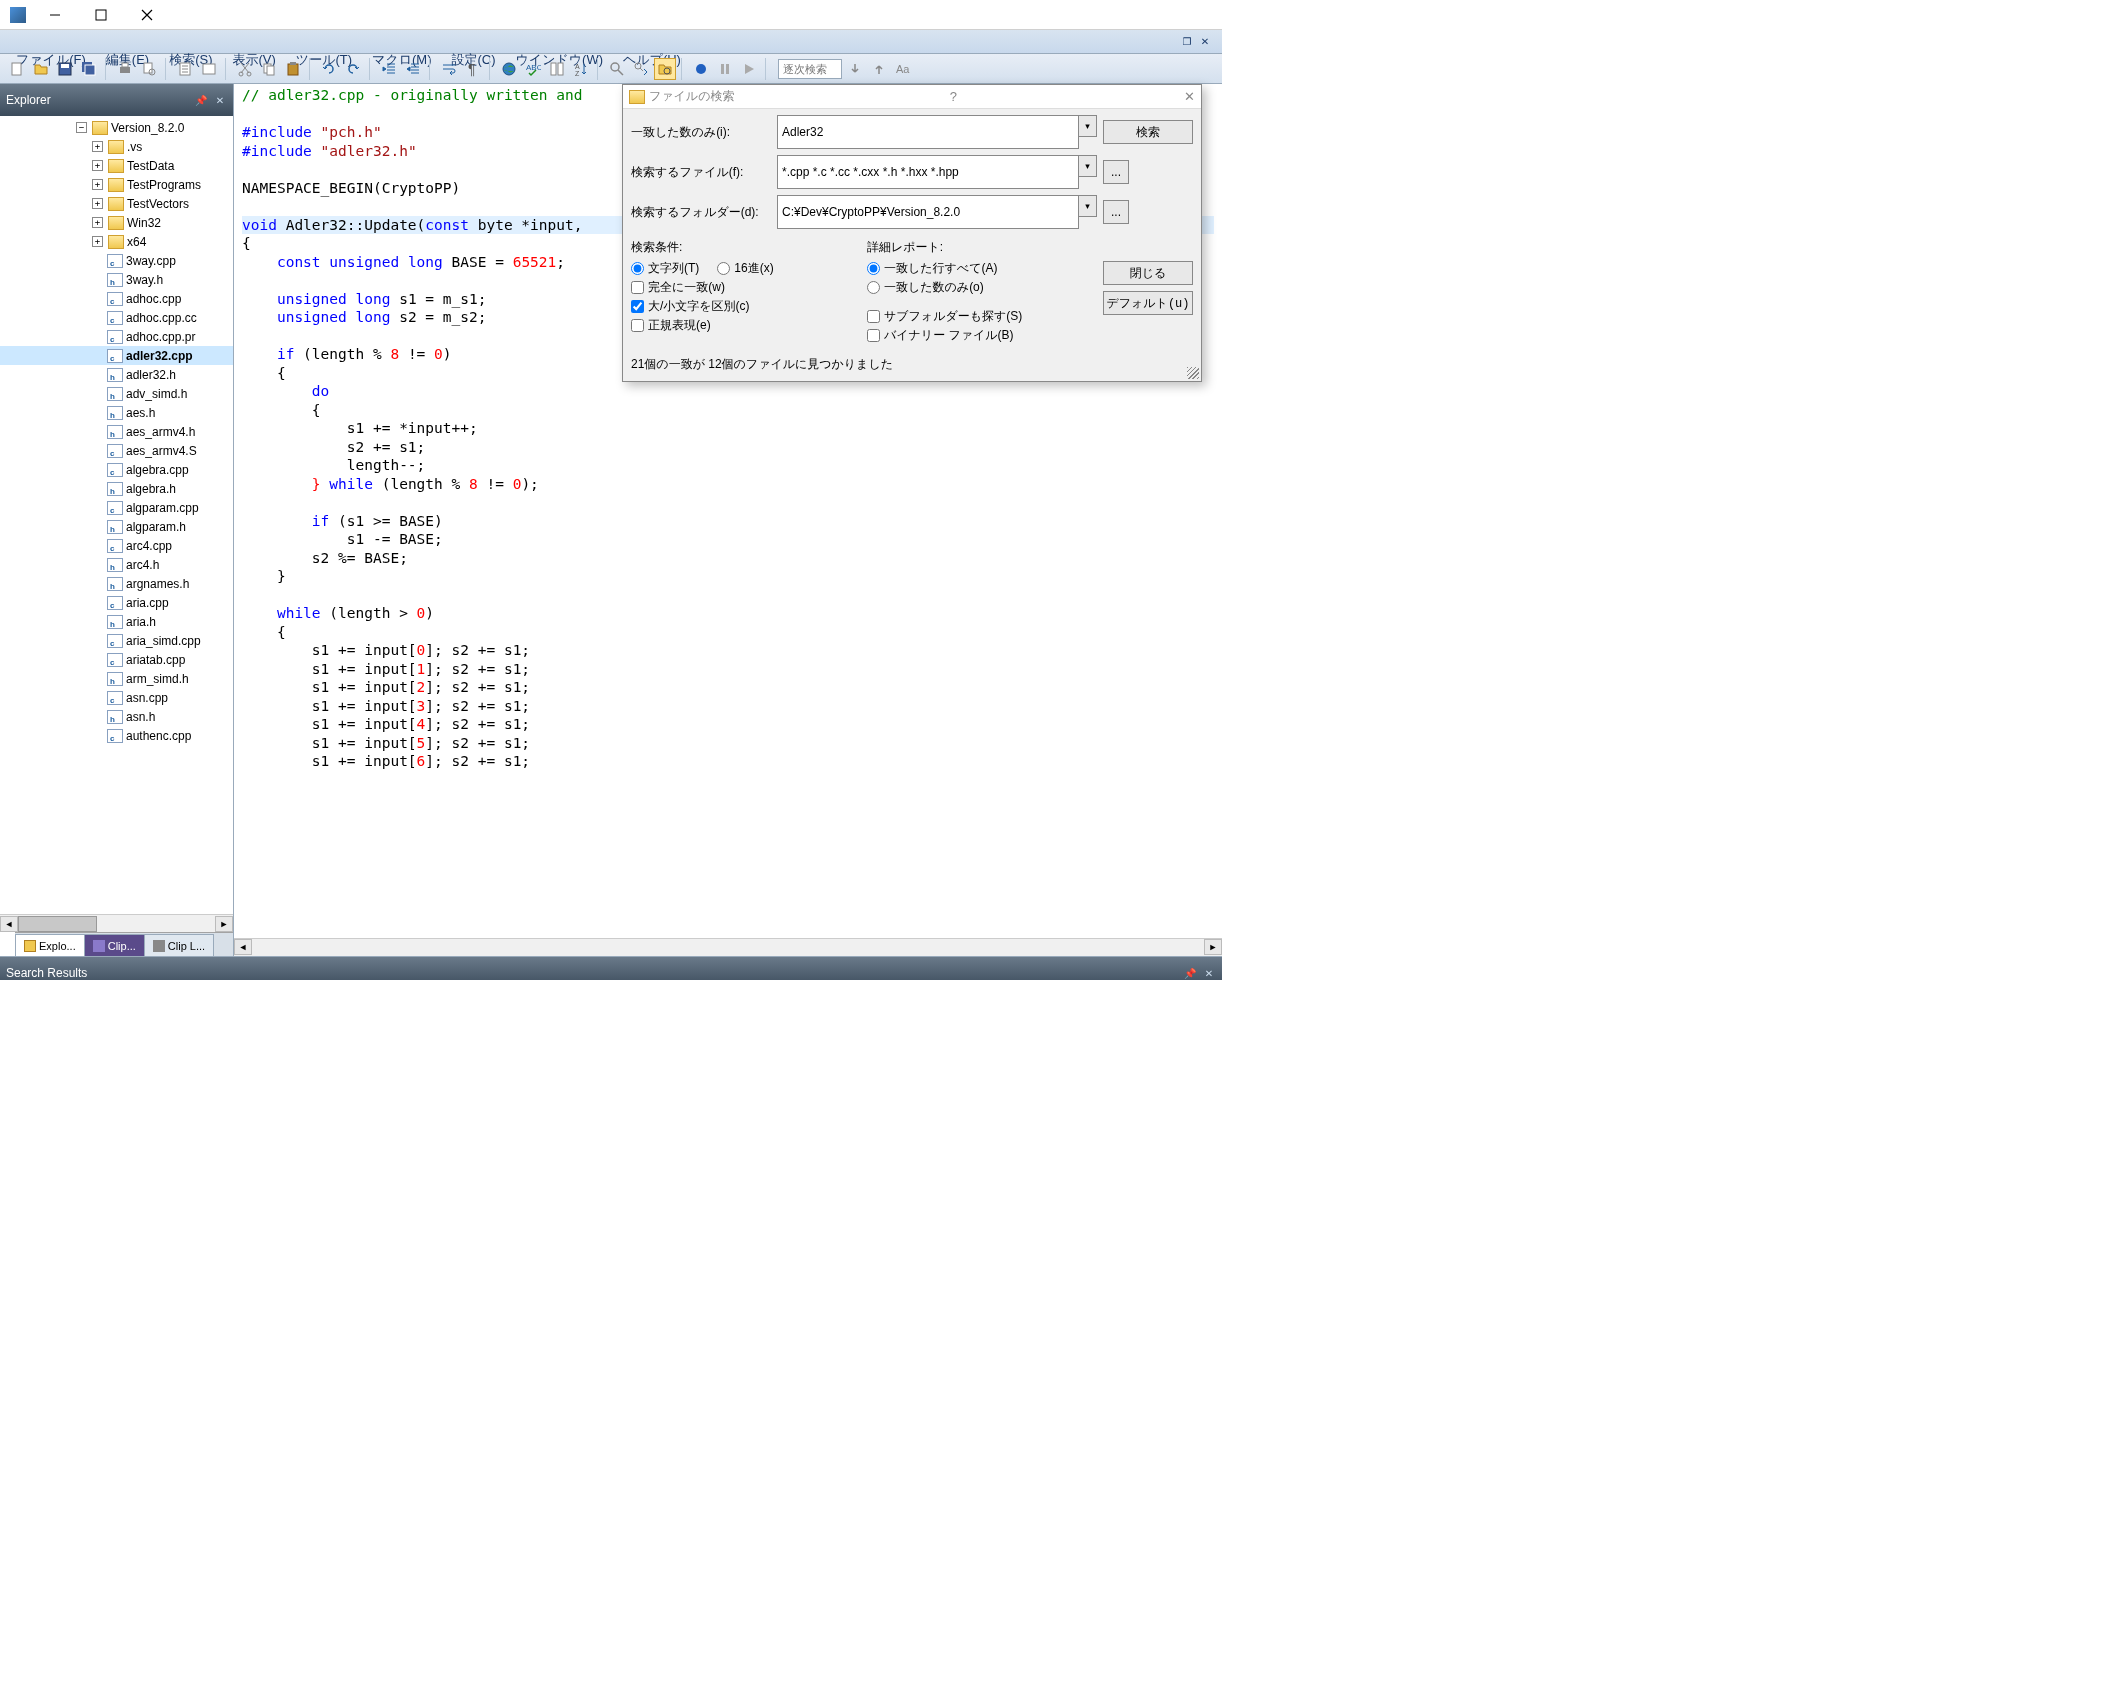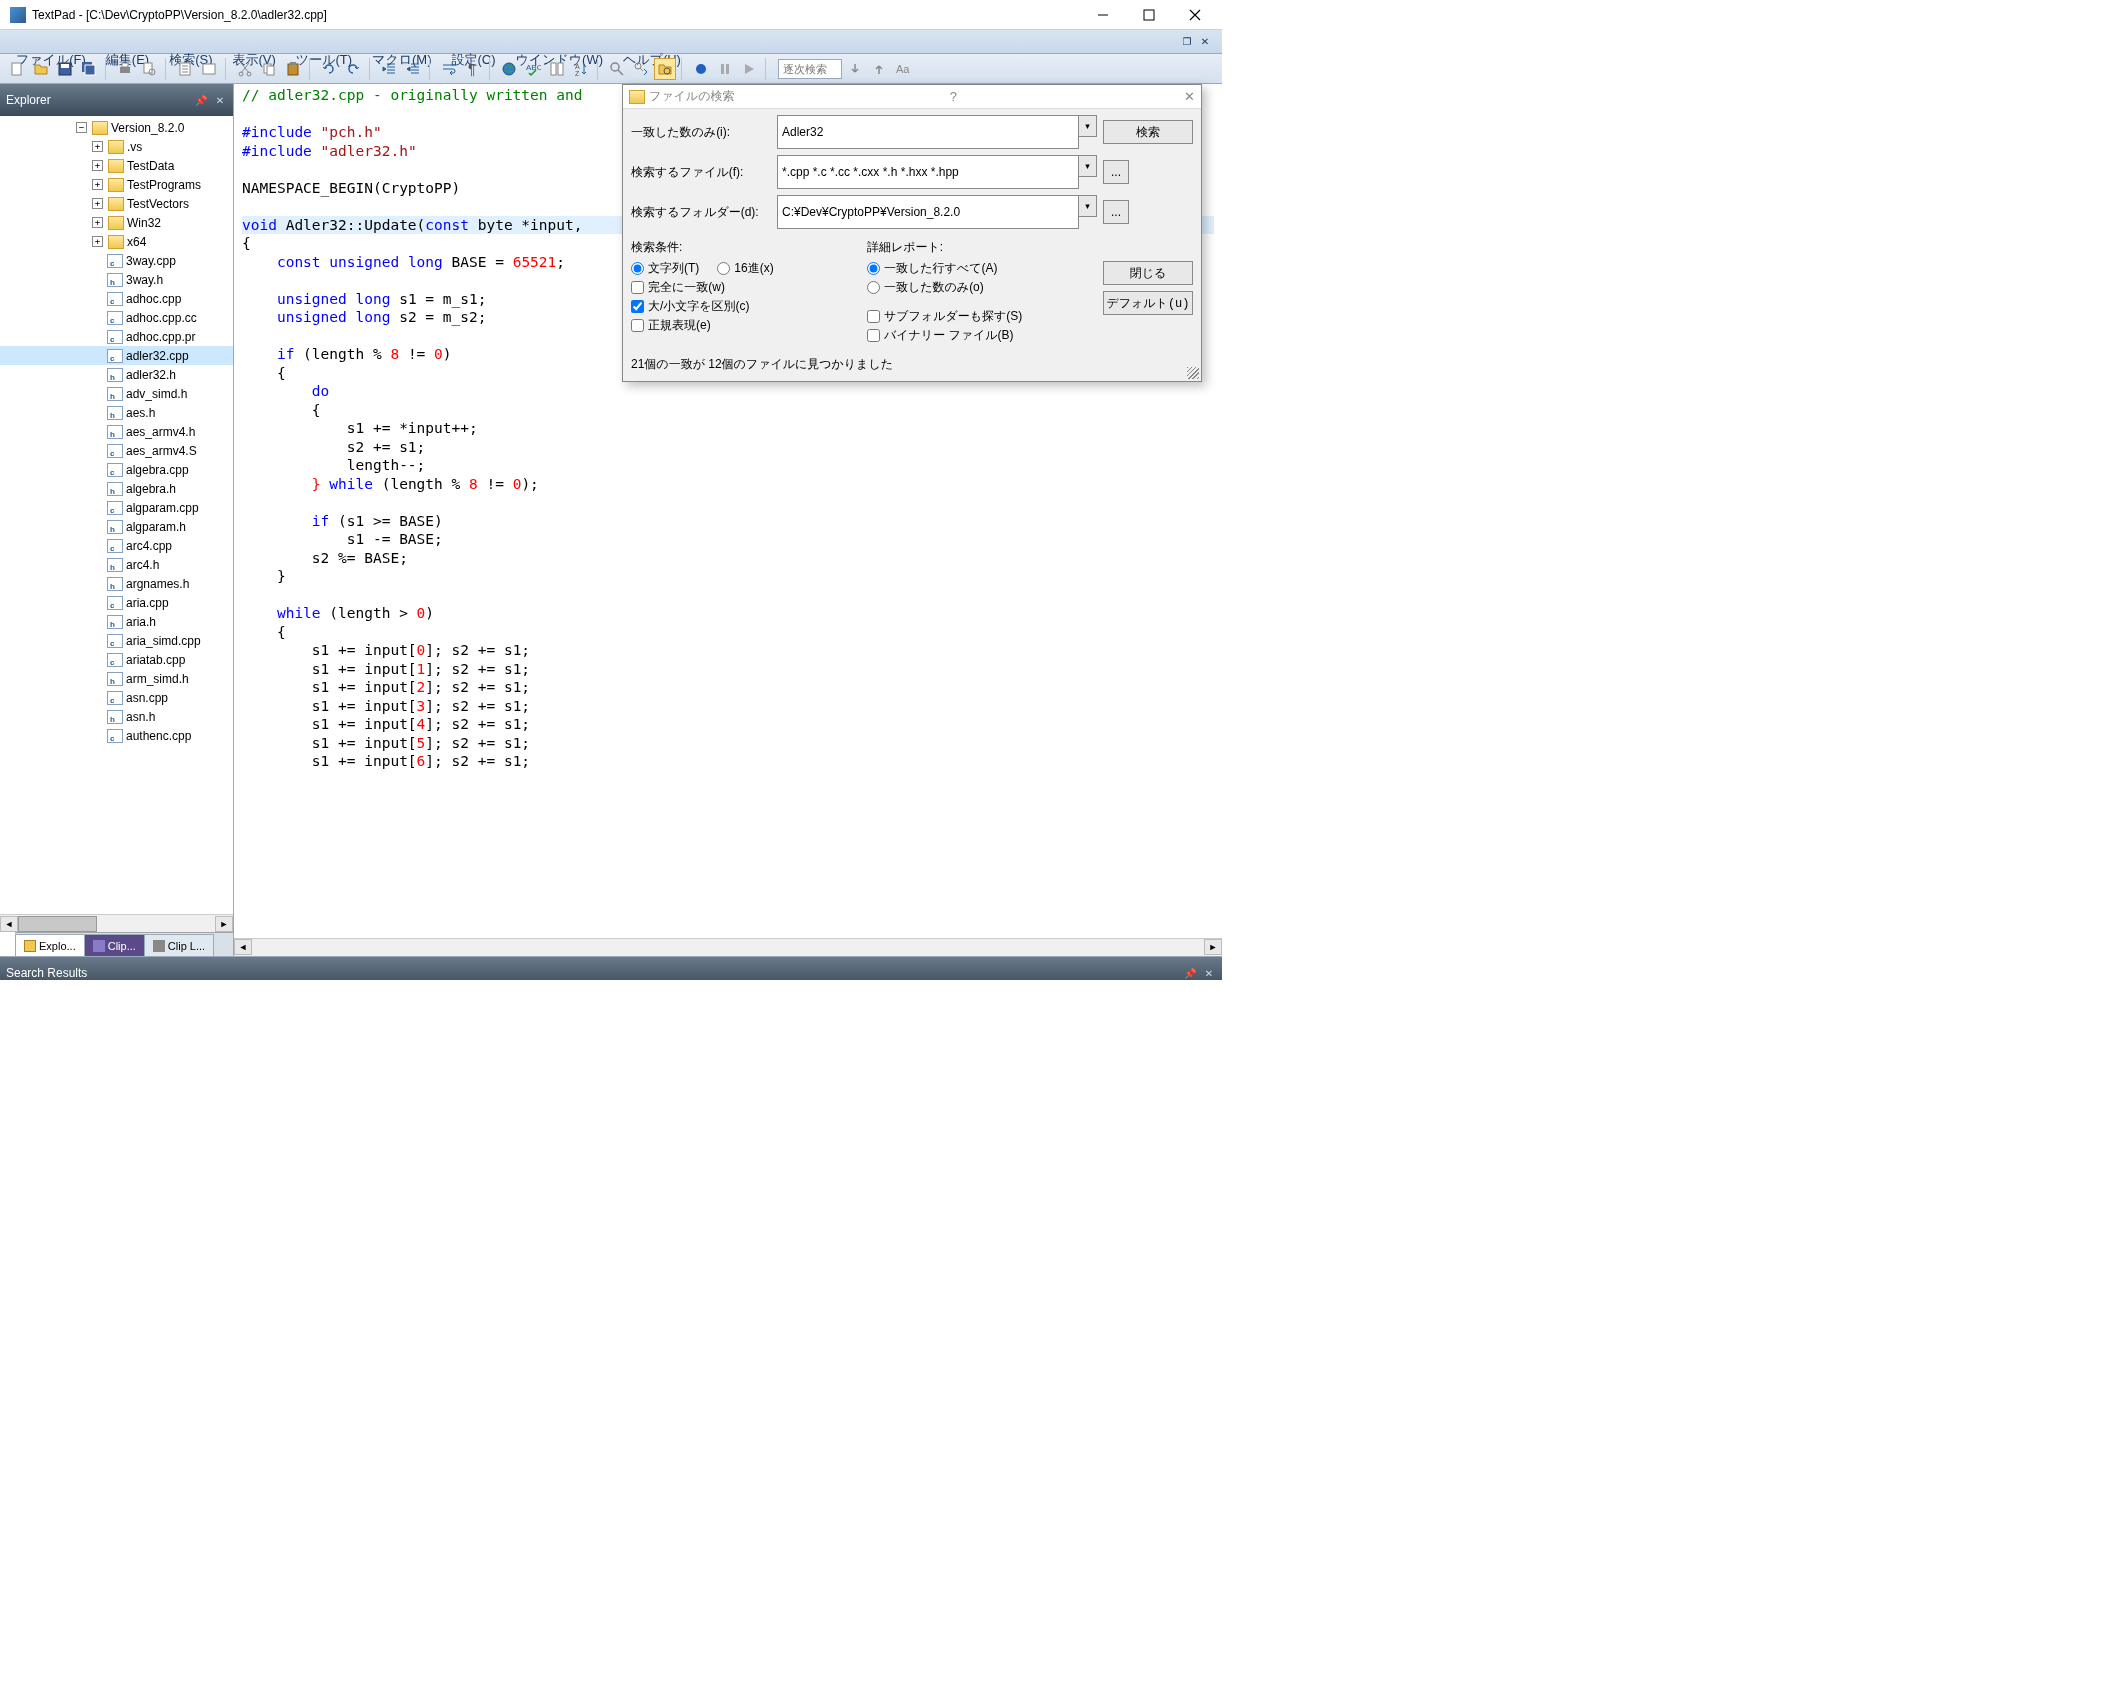--- a/index.html
+++ b/index.html
@@ -30,21 +30,21 @@
 
 .main { display: flex; height: calc(100% - 30px - 24px - 30px - 24px); }
 .left-panel { width: 234px; background: #fff; border-right: 1px solid #9ab; display: flex; flex-direction: column; }
 .panel-header { height: 32px; background: linear-gradient(#6a7a8a,#3a4a5a); color: #fff; display: flex; align-items: center; padding: 0 6px; font-size: 12px; }
 .panel-header .ph-btns { margin-left: auto; display: flex; gap: 4px; }
 .panel-header .ph-btn { width: 14px; height: 14px; font-size: 10px; color: #cde; display:flex; align-items:center; justify-content:center; }
 
 
 .tree { flex: 1; overflow: auto; padding: 2px 0; background: #fff; font-size: 12px; }
 .tree-row { display: flex; align-items: center; height: 19px; padding-left: 4px; white-space: nowrap; }
-.tree-row.selected { background: #cce8ff; }
+.tree-row.selected { background: #cce8ff; font-weight: bold; }
 .tree .exp { width: 11px; height: 11px; border: 1px solid #888; background: #fff; display: inline-flex; align-items: center; justify-content: center; font-size: 9px; line-height: 1; margin-right: 2px; font-family: monospace;}
 .tree .folder { width: 16px; height: 14px; background: linear-gradient(#ffe9a0,#f0c850); border: 1px solid #d0a030; margin: 0 3px; }
 .tree .file-c { width: 16px; height: 14px; background: #fff; border: 1px solid #88a0c0; margin: 0 3px; position: relative; }
 .tree .file-c::after { content:"c"; position:absolute; font-size:8px; color:#2060a0; bottom:-1px; left:2px; font-weight:bold;}
 .tree .file-h { width: 16px; height: 14px; background: #fff; border: 1px solid #88a0c0; margin: 0 3px; position: relative; }
 .tree .file-h::after { content:"h"; position:absolute; font-size:8px; color:#2060a0; bottom:-1px; left:2px; font-weight:bold;}
 .tree .indent { display: inline-block; }
 .tree-hscroll { height:18px; background:#f0f0f0; border-top:1px solid #ccc; display:flex; align-items:center;}
 .tree-hscroll .sb-btn{width:18px;height:16px;background:#e8e8e8;border:1px solid #bbb;display:flex;align-items:center;justify-content:center;font-size:9px;}
 .tree-hscroll .sb-track{flex:1;height:16px;background:#f0f0f0;position:relative;}
@@ -100,23 +100,20 @@
 .statusbar { height: 24px; background: #3a5a7a; color: #fff; display: flex; align-items: center; font-size: 12px; padding: 0 6px; }
 .statusbar .sb-left { flex: 1; }
 .statusbar .sb-cell { padding: 0 8px; border-left: 1px solid #5a7a9a; height: 100%; display:flex; align-items:center;}
 .statusbar .sb-cell.dim { color: #8aa; }
 </style>
 </head>
 <body>
 
 <div class="titlebar">
   <span class="app-icon"></span>
-  <span class="title">
-    <span>TextPad</span> - <span>[C:\Dev\CryptoPP\Version_8.2.0\adler32.cpp]</span>
-  </span>
   <div class="winbtns">
     <div class="winbtn">
         <svg viewBox="0 0 12 12">
           <path d="M1 6 H11" stroke="#000" stroke-width="1"></path>
         </svg>
       </div>
     <div class="winbtn">
         <svg viewBox="0 0 12 12">
           <rect x="1" y="1" width="10" height="10" fill="none" stroke="#000" stroke-width="1"></rect>
         </svg>

